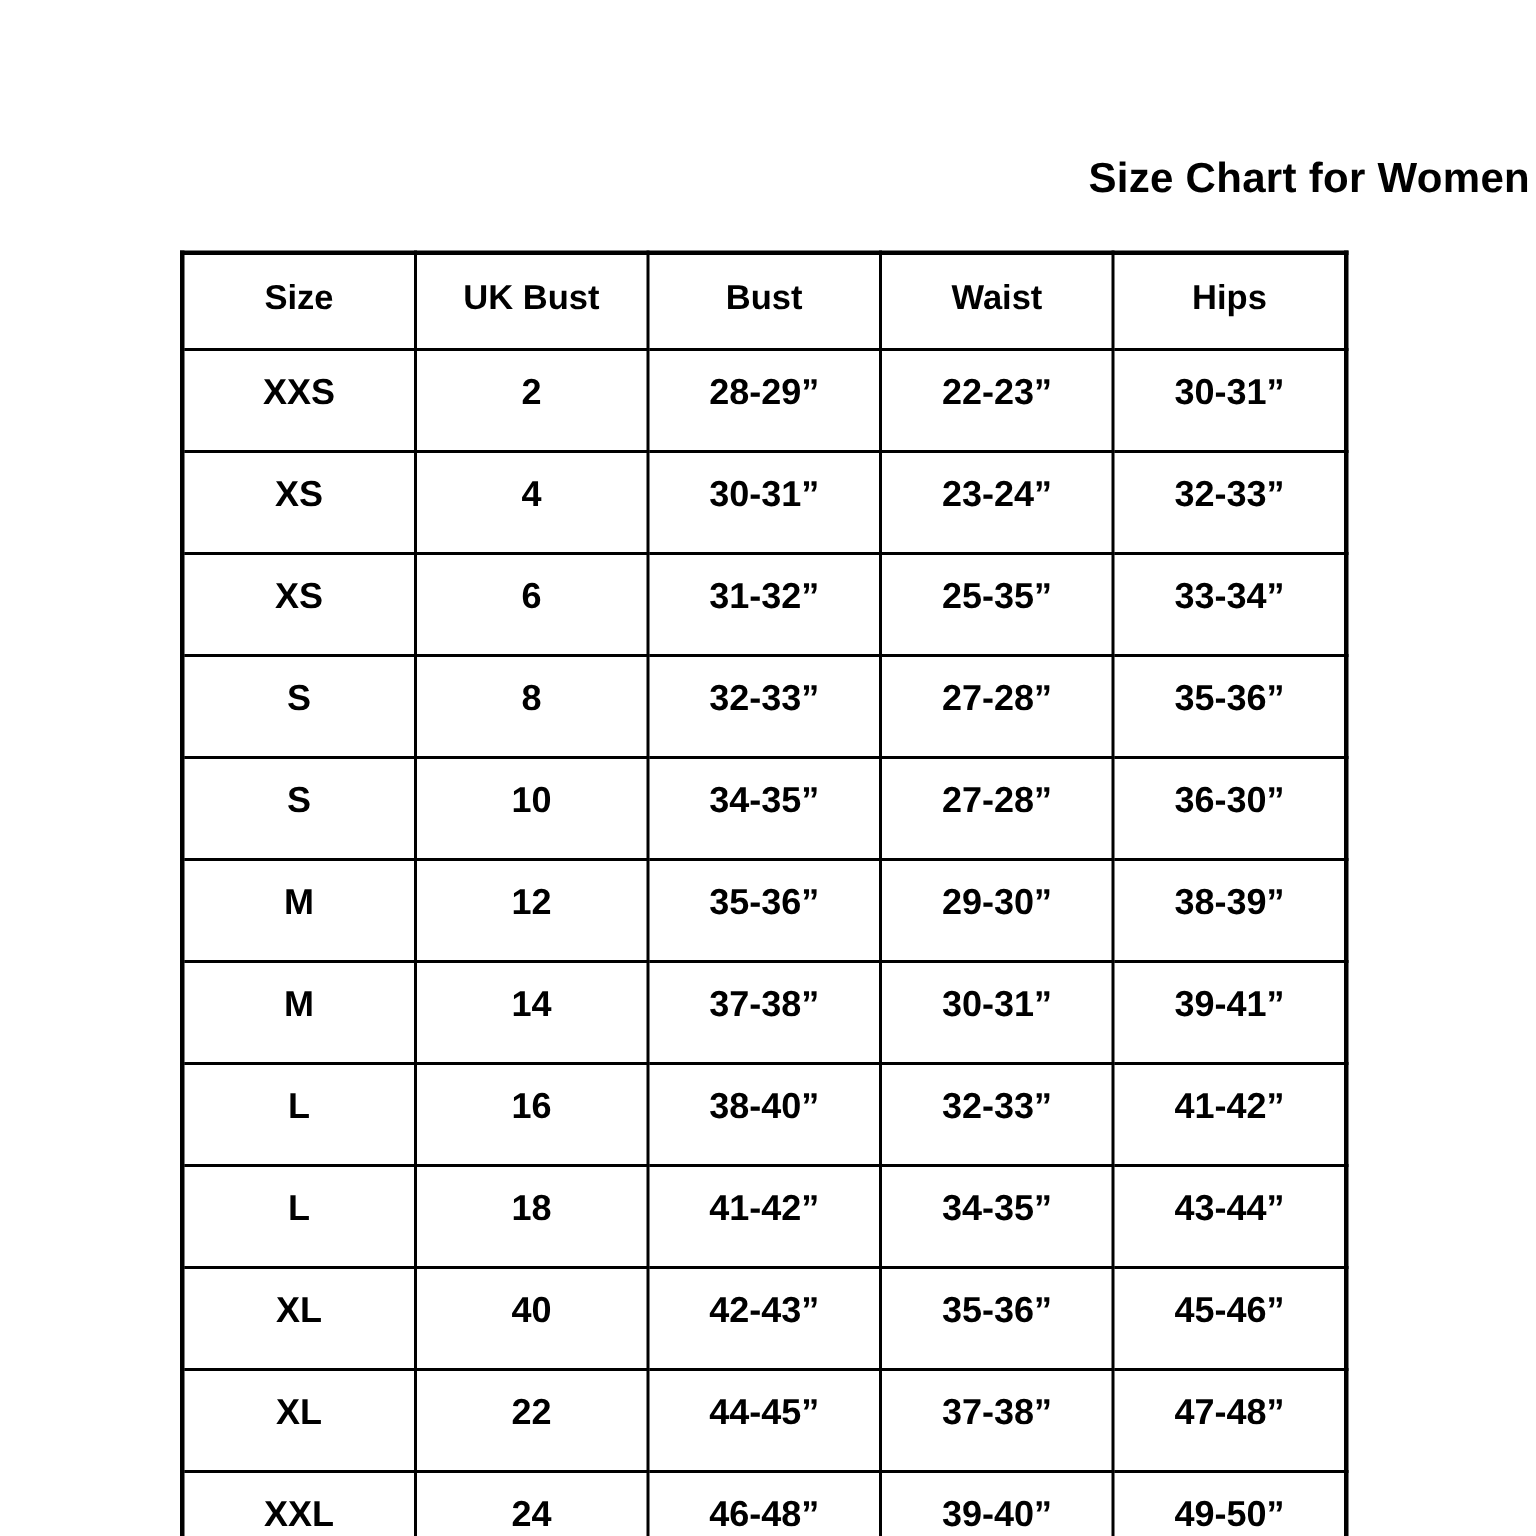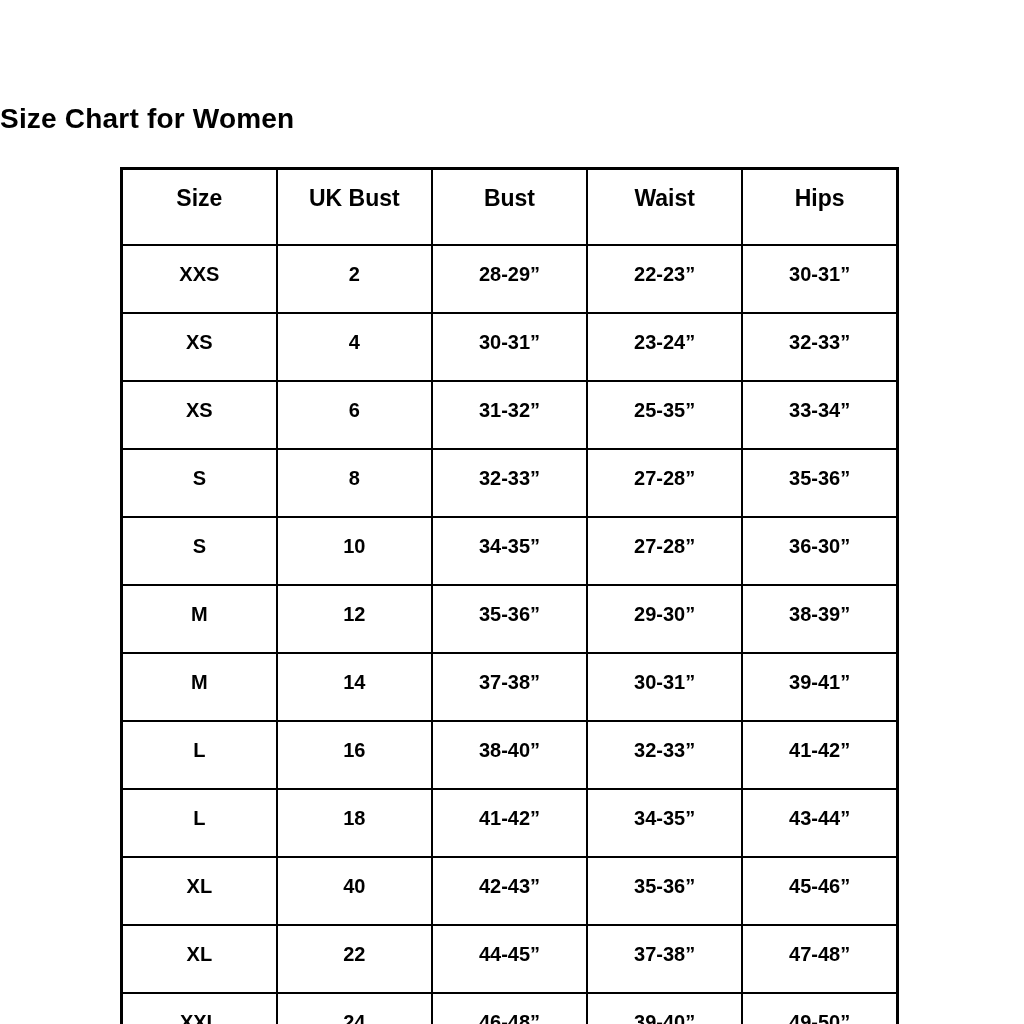--- a/index.html
+++ b/index.html
@@ -13,21 +13,21 @@
     height: 1024px;
     font-family: "Liberation Sans", sans-serif;
     color: #000000;
     overflow: hidden;
   }
   .page-title {
     position: absolute;
     top: 103px;
     left: 0;
     width: 1020px;
-    text-align: left;
+    text-align: right;
     font-size: 28px;
     font-weight: bold;
     letter-spacing: 0.2px;
   }
   table.size-table {
     position: absolute;
     left: 120px;
     top: 167px;
     width: 779px;
     height: 732px;
@@ -42,24 +42,24 @@
     vertical-align: middle;
     font-weight: bold;
     padding: 0 4px 10px 4px;
     height: 56px;
     background: #ffffff;
     white-space: nowrap;
     overflow: hidden;
   }
   table.size-table th {
     font-size: 23px;
-    padding-bottom: 18px;
+    padding-bottom: 6px;
   }
   table.size-table td {
-    font-size: 20px;
+    font-size: 24px;
   }
 </style>
 </head>
 <body>
 
 <div class="page-title">Size Chart for Women</div>
 
 <table class="size-table">
   <thead>
     <tr>

